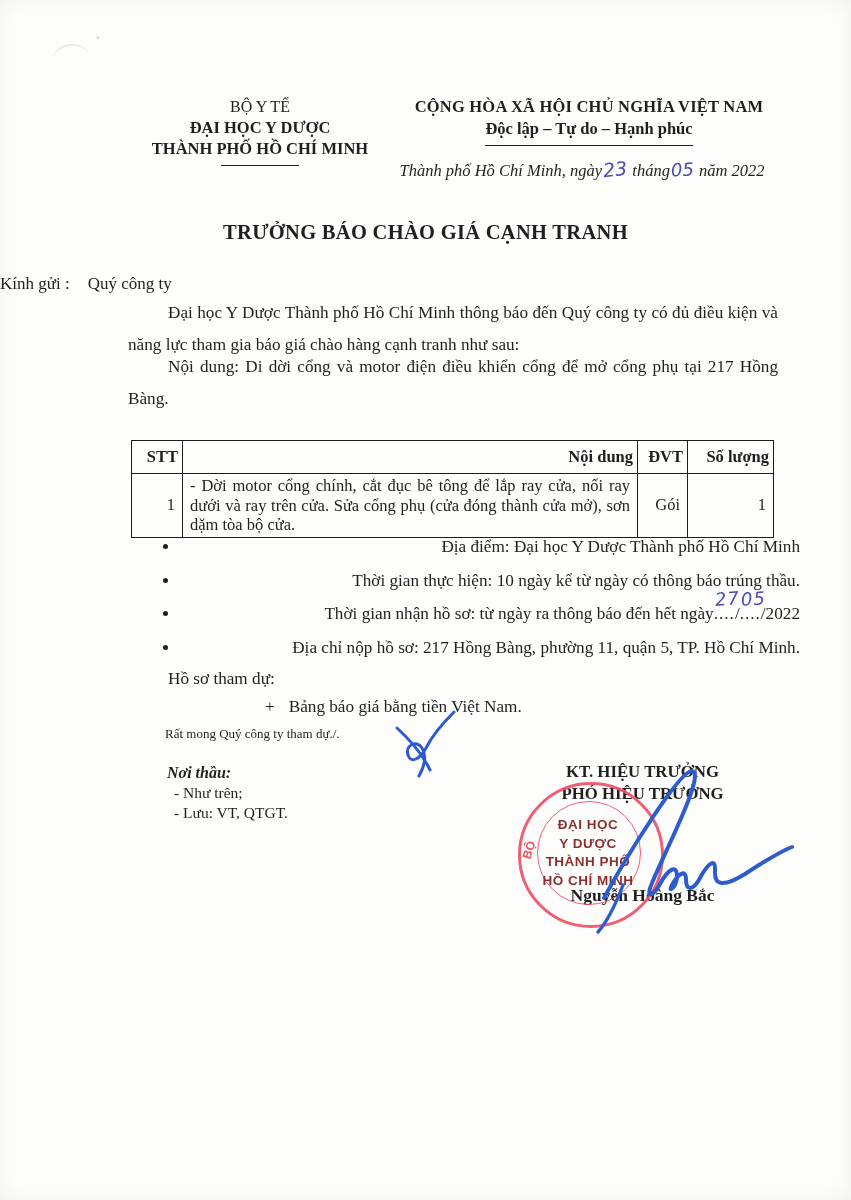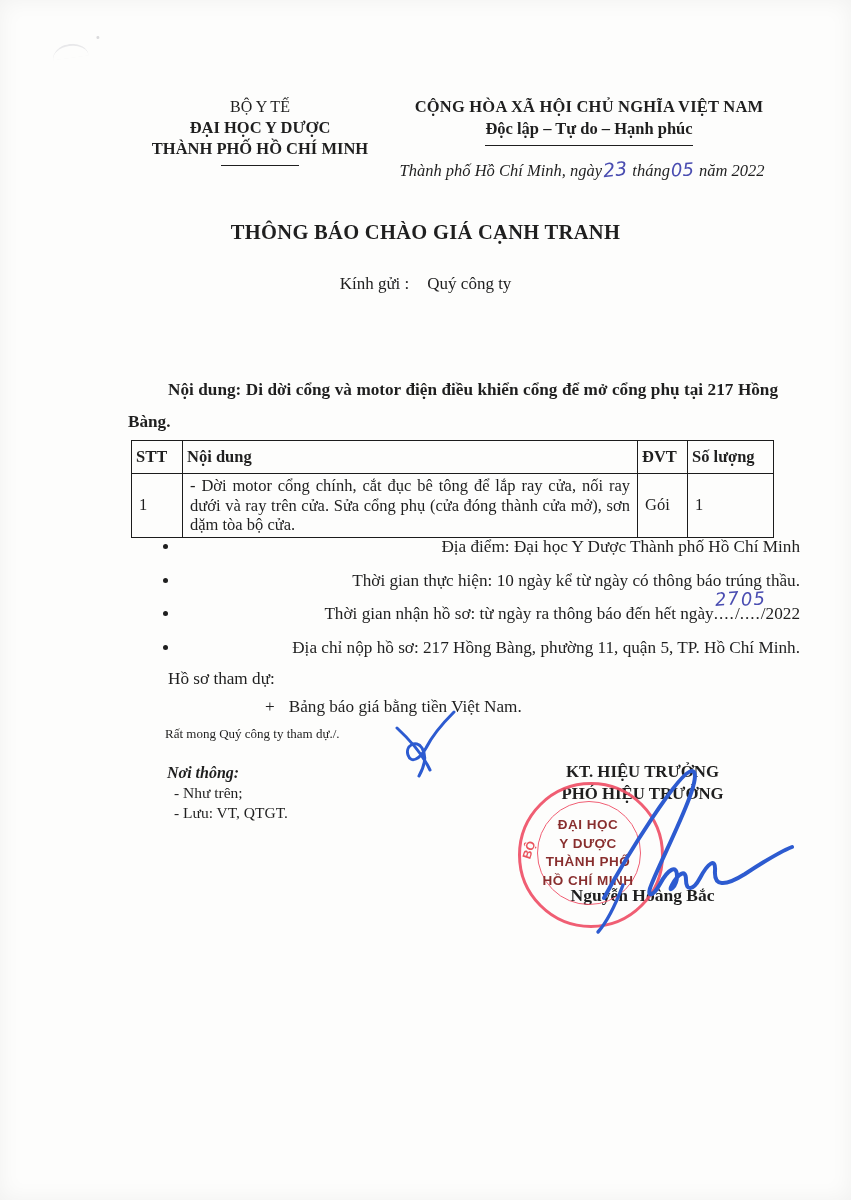--- a/index.html
+++ b/index.html
@@ -24,34 +24,34 @@
   .hw-day  { display:inline-block; font-size:19px; transform:rotate(-6deg); margin:0 1px; }
   .hw-month{ display:inline-block; font-size:18px; transform:rotate(-3deg); margin:0 1px; }
   .smudge { position:absolute; left:52px; top:44px; width:36px; height:12px;
             border-top:2px solid rgba(90,90,110,0.25); border-radius:50%/100% 100% 0 0;
             transform:rotate(-8deg); opacity:.5; }
   .smudge:after { content:""; position:absolute; left:46px; top:-6px; width:3px; height:3px;
                   background:rgba(80,80,95,0.4); border-radius:50%; }
   
   .doc-title { position:absolute; left:0; top:221px; width:100%; text-align:center;
                font-size:20.5px; font-weight:bold; letter-spacing:0.3px; }
-  .salutation { position:absolute; left:0; top:274px; width:100%; text-align:center; font-size:17px; }
+  .salutation { position:absolute; left:0; top:274px; width:100%; text-align:left; font-size:17px; }
   .salutation .gap { display:inline-block; width:18px; }
   
   .para { position:absolute; left:128px; width:650px; font-size:17.2px; line-height:32px;
           text-align:justify; text-indent:40px; }
   .para1 { top:297px; }
-  .para2 { top:374px;font-weight:bold; }
+  .para2 { top:351px; }
   
   .quote-table { position:absolute; left:131px; top:440px; border-collapse:collapse; table-layout:fixed; }
   .quote-table th, .quote-table td { border:1.7px solid #1c1c1c; font-size:16.5px; }
   .quote-table th { font-weight:bold; height:30px; padding:1px 4px; }
   .quote-table td { padding:2px 7px; }
   .col-stt { width:51px; } .col-nd { width:455px; } .col-dvt { width:50px; } .col-sl { width:86px; }
-  .cell-center { text-align:left; }
+  .cell-center { text-align:right; }
   .cell-desc { text-align:justify; line-height:19.5px; font-size:16.5px; }
   
   .bullets { position:absolute; left:160px; top:536px; width:620px; margin:0; padding:0 0 0 20px; }
   .bullets li { font-size:17.2px; line-height:21px; margin-bottom:12.5px; padding-left:9px;text-align:right; }
   .dotted-slot { position:relative; display:inline-block; letter-spacing:1px; }
   .dotted-slot .over { position:absolute; left:1px; top:-15px; font-size:18px; }
   
   .hoso-label { position:absolute; left:168px; top:669px; font-size:17.2px; }
   .plus-item  { position:absolute; left:265px; top:697px; font-size:17.2px; }
   .plus-item .plus { display:inline-block; margin-right:14px; }
@@ -95,24 +95,25 @@
   </div>
 
   <div class="national-block">
     <div class="nat-line1">CỘNG HÒA XÃ HỘI CHỦ NGHĨA VIỆT NAM</div>
     <div class="nat-line2">Độc lập – Tự do – Hạnh phúc</div>
     <div class="nat-rule"></div>
   </div>
 
   <div class="dateline"><span>Thành phố Hồ Chí Minh, ngày</span><span class="hw hw-day">23</span> <span>tháng</span><span class="hw hw-month">05</span> <span>năm 2022</span></div>
 
-  <div class="doc-title">THÔNG BÁO CHÀO GIÁ CẠNH TRANH</div>
+  <div class="doc-title">TRƯỞNG BÁO CHÀO GIÁ CẠNH TRANH</div>
 
   <div class="salutation"><span>Kính gửi :</span><span class="gap"></span><span>Quý công ty</span></div>
 
+  <div class="para para1">Đại học Y Dược Thành phố Hồ Chí Minh thông báo đến Quý công ty có đủ điều kiện và năng lực tham gia báo giá chào hàng cạnh tranh như sau:</div>
   <div class="para para2">Nội dung: Di dời cổng và motor điện điều khiển cổng để mở cổng phụ tại 217 Hồng Bàng.</div>
 
   <table class="quote-table">
     <colgroup>
         <col class="col-stt">
         <col class="col-nd">
         <col class="col-dvt">
         <col class="col-sl">
       </colgroup>
     <thead>
@@ -138,21 +139,21 @@
     <li>Thời gian thực hiện: 10 ngày kể từ ngày có thông báo trúng thầu.</li>
     <li><span>Thời gian nhận hồ sơ: từ ngày ra thông báo đến hết ngày</span><span class="dotted-slot"><span>....</span><span class="over hw" style="transform:rotate(-5deg);">27</span></span><span>/</span><span class="dotted-slot"><span>....</span><span class="over hw" style="transform:rotate(-3deg);">05</span></span><span>/2022</span></li>
     <li>Địa chỉ nộp hồ sơ: 217 Hồng Bàng, phường 11, quận 5, TP. Hồ Chí Minh.</li>
   </ul>
 
   <div class="hoso-label">Hồ sơ tham dự:</div>
   <div class="plus-item"><span class="plus">+</span><span>Bảng báo giá bằng tiền Việt Nam.</span></div>
   <div class="closing">Rất mong Quý công ty tham dự./.</div>
 
   <div class="noi-nhan">
-    <div class="nn-label">Nơi thông:</div>
+    <div class="nn-label">Nơi thầu:</div>
     <div class="nn-item">- Như trên;</div>
     <div class="nn-item">- Lưu: VT, QTGT.</div>
   </div>
 
   <div class="sig-block">
     <div class="sig-title">KT. HIỆU TRƯỞNG</div>
     <div class="sig-title">PHÓ HIỆU TRƯỞNG</div>
     <div class="sig-name">Nguyễn Hoàng Bắc</div>
   </div>
 

